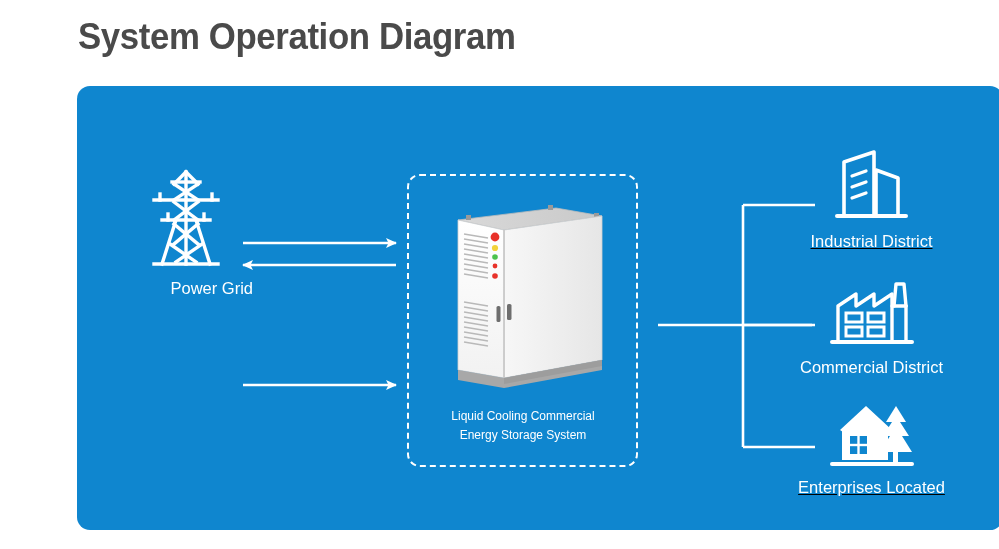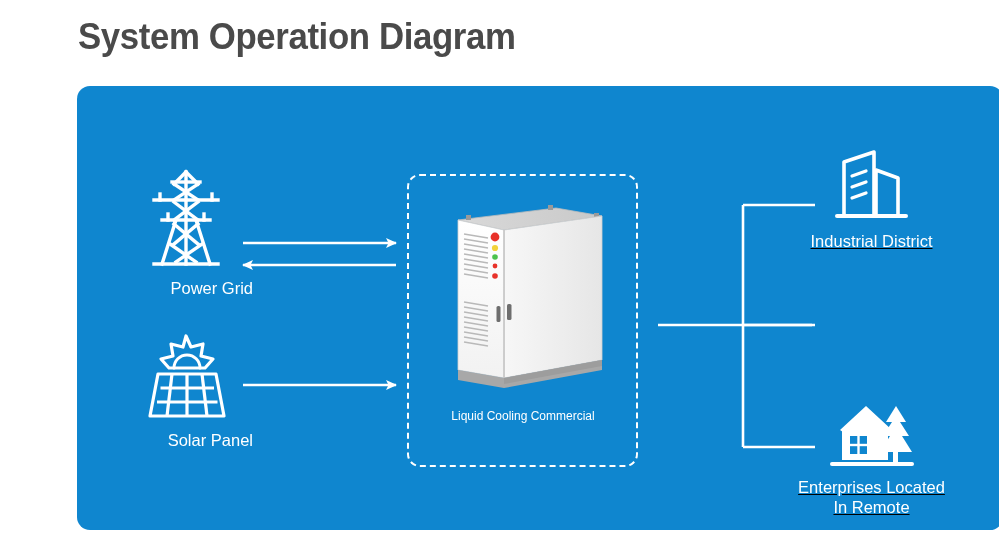--- a/index.html
+++ b/index.html
@@ -212,45 +212,20 @@
           <line x1="32" y1="76" x2="58" y2="94"></line>
           <line x1="64" y1="76" x2="38" y2="94"></line>
 
           <line x1="16" y1="96" x2="80" y2="96"></line>
         </g>
       </svg>
     </div>
     <div class="node-label" style="left:0; top:110px; width:135px;">Power Grid</div>
   </div>
 
-  <div id="solar-node">
-    <div class="icon-box" style="height:92px;">
-      <svg width="100" height="92" viewBox="0 0 100 92">
-        <g stroke="#ffffff" stroke-width="3.2" fill="none" stroke-linecap="round" stroke-linejoin="round">
-
-          <path d="M50 6 L55 17 L67 14 L65 26 L77 29 L69 38
-                   L33 38 L25 29 L37 26 L35 14 L47 17 Z"></path>
-
-          <path d="M38 38 A13 13 0 0 1 64 38" stroke-width="3"></path>
-        </g>
-        <g stroke="#ffffff" stroke-width="3.2" fill="none" stroke-linejoin="round">
-
-          <path d="M22 44 L80 44 L88 86 L14 86 Z"></path>
-
-          <line x1="24.5" y1="58" x2="78" y2="58"></line>
-          <line x1="21" y1="72" x2="81.5" y2="72"></line>
-
-          <line x1="36" y1="44" x2="31" y2="86"></line>
-          <line x1="51" y1="44" x2="51" y2="86"></line>
-          <line x1="66" y1="44" x2="71" y2="86"></line>
-        </g>
-      </svg>
-    </div>
-    <div class="node-label" style="left:0; top:100px; width:135px;">Solar Panel</div>
-  </div>
 
   <div id="center-region"></div>
 
   <div id="cabinet-wrap">
     <svg width="172" height="198" viewBox="0 0 172 198">
       <defs>
         <linearGradient id="faceGrad" x1="0" y1="0" x2="0" y2="1">
           <stop offset="0" stop-color="#ffffff"></stop>
           <stop offset="1" stop-color="#f2f2f2"></stop>
         </linearGradient>
@@ -309,20 +284,21 @@
       <rect x="60.5" y="108" width="4" height="16" rx="1.6" fill="#6e6e6e"></rect>
       <rect x="71" y="106" width="4.5" height="16" rx="1.6" fill="#6e6e6e"></rect>
 
       <polygon points="22,172 68,180 166,162 166,172 68,190 22,182" fill="#a8a8a8"></polygon>
       <polygon points="68,180 166,162 166,168 68,186" fill="#9d9d9d"></polygon>
     </svg>
   </div>
 
   <div id="center-caption">
     <div>Liquid Cooling Commercial</div>
+    <div>Energy Storage System</div>
   </div>
 
   <div id="industrial-node" class="right-node">
     <div class="right-icon">
       <svg width="84" height="78" viewBox="0 0 84 78">
         <g stroke="#ffffff" stroke-width="3.6" fill="none" stroke-linejoin="round" stroke-linecap="round">
 
           <path d="M14 68 L14 16 L44 6 L44 68"></path>
 
           <path d="M46 68 L46 24 L68 32 L68 68"></path>
@@ -333,20 +309,44 @@
 
           <line x1="22" y1="30" x2="36" y2="25"></line>
           <line x1="22" y1="41" x2="36" y2="36"></line>
           <line x1="22" y1="52" x2="36" y2="47"></line>
         </g>
       </svg>
     </div>
     <div class="right-label">Industrial District</div>
   </div>
 
+  <div id="commercial-node" class="right-node">
+    <div class="right-icon">
+      <svg width="92" height="72" viewBox="0 0 92 72">
+        <g stroke="#ffffff" stroke-width="3.4" fill="none" stroke-linejoin="round" stroke-linecap="round">
+
+          <path d="M68 28 L70 6 L78 6 L80 28"></path>
+
+          <path d="M12 62 L12 28 L30 16 L30 28 L48 16 L48 28 L66 16 L66 62"></path>
+
+          <line x1="6" y1="64" x2="86" y2="64" stroke-width="4"></line>
+
+          <line x1="80" y1="28" x2="80" y2="62"></line>
+          <line x1="66" y1="28" x2="80" y2="28"></line>
+        </g>
+        <g stroke="#ffffff" stroke-width="3" fill="none">
+          <rect x="20" y="35" width="16" height="9"></rect>
+          <rect x="42" y="35" width="16" height="9"></rect>
+          <rect x="20" y="49" width="16" height="9"></rect>
+          <rect x="42" y="49" width="16" height="9"></rect>
+        </g>
+      </svg>
+    </div>
+    <div class="right-label">Commercial District</div>
+  </div>
 
   <div id="remote-node" class="right-node">
     <div class="right-icon">
       <svg width="92" height="72" viewBox="0 0 92 72">
 
         <path d="M16 62 L16 32 L40 10 L62 32 L62 62 Z" fill="#ffffff"></path>
 
         <path d="M40 8 L66 32 L60 36 L40 18 L20 36 L14 32 Z" fill="#ffffff"></path>
 
         <rect x="24" y="38" width="17" height="18" fill="#0f86cf"></rect>
@@ -355,17 +355,16 @@
 
         <path d="M70 8 L80 24 L74 24 L83 38 L76 38 L86 54 L54 54 L64 38 L57 38 L66 24 L60 24 Z" fill="#ffffff"></path>
         <rect x="67" y="52" width="5" height="12" fill="#ffffff"></rect>
 
         <path d="M6 66 L86 66" stroke="#ffffff" stroke-width="4" stroke-linecap="round" fill="none"></path>
         <path d="M6 66 L14 58 M86 66 L78 58" stroke="#ffffff" stroke-width="0" fill="none"></path>
       </svg>
     </div>
     <div class="right-label">
       <div>Enterprises Located</div>
-      <div>In Remote</div>
     </div>
   </div>
 
 </div>
 
 </body></html>

